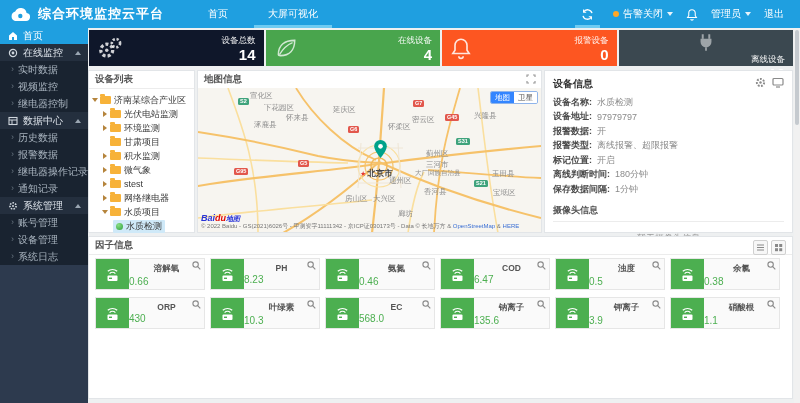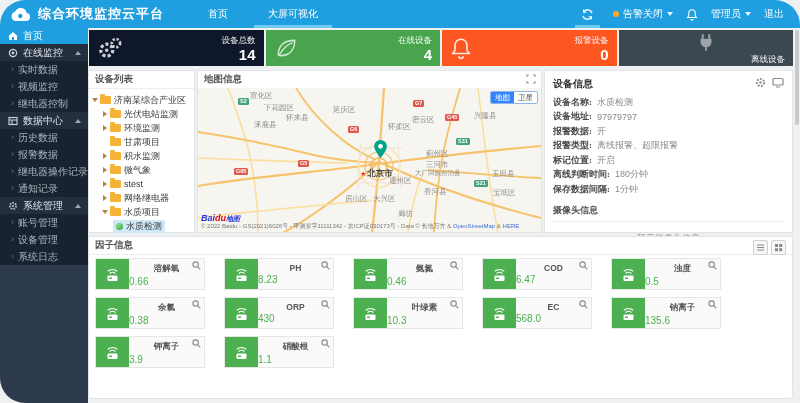--- a/index.html
+++ b/index.html
@@ -1,17 +1,17 @@
 <!DOCTYPE html>
 <html><head>
 <meta charset="utf-8">
 <style>
   html,body{margin:0;padding:0;background:#eef0f1;}
   #app{position:relative;width:800px;height:403px;overflow:hidden;
-       font-family:"Liberation Sans","DejaVu Sans",sans-serif;background:#eef0f1;border-radius:25px;}
+       font-family:"Liberation Sans","DejaVu Sans",sans-serif;background:#eef0f1;}
   svg{display:block}
   
   .topbar{position:absolute;left:0;top:0;right:0;height:28px;background:#1f9fe0;
           display:flex;align-items:center;color:#fff;z-index:30;}
   .logo{margin-left:9px;display:flex;align-items:center;}
   .app-title{font-size:13px;font-weight:bold;margin-left:7px;letter-spacing:1px;}
   .top-nav{display:flex;margin-left:24px;height:28px;}
   .tnav{font-size:10px;line-height:28px;padding:0 20px;position:relative;cursor:pointer;}
   .tnav.active::after{content:"";position:absolute;left:6px;right:6px;bottom:0;height:3px;background:#6fcbf2;}
   .top-right{margin-left:auto;display:flex;align-items:center;gap:13px;margin-right:16px;font-size:10px;}
@@ -65,30 +65,30 @@
   .bj-label .star{color:#e53935;font-size:7px;}
   .marker{position:absolute;}
   .bdlogo{position:absolute;left:3px;bottom:9px;font-size:9px;font-weight:bold;font-style:italic;line-height:9px;}
   .bdlogo .b1{color:#2833d8;} .bdlogo .b2{color:#e10601;} .bdlogo .b3{color:#2833d8;font-size:7px;}
   .attr{position:absolute;left:3px;bottom:1px;font-size:6px;color:#777;white-space:nowrap;}
   .attr .lnk{color:#3b6fd4;}
   
   .info-title{font-size:10px;font-weight:bold;color:#333;padding:6px 8px 2px;}
   .info-body{padding:2px 8px 0;font-size:9px;}
   .irow{display:flex;align-items:center;height:14.5px;}
-  .ilabel{font-weight:bold;color:#4a4a4a;margin-right:5px;font-family:Liberation Serif, serif;}
+  .ilabel{font-weight:bold;color:#4a4a4a;margin-right:5px;}
   .ival{color:#8a8a8a;}
   .cam-title{font-weight:bold;color:#555;margin-top:7px;height:14px;display:flex;align-items:center;}
   .cam-div{border-top:1px solid #ececec;margin-top:3px;}
   .cam-empty{text-align:center;color:#9a9a9a;margin-top:10px;font-size:9px;}
   .info-ics{position:absolute;top:6px;right:8px;display:flex;gap:6px;}
   
   .fhd-ics{position:absolute;top:3px;right:6px;display:flex;gap:3px;}
   .icbtn{width:13px;height:13px;border:1px solid #d0d0d0;background:#f7f7f7;border-radius:2px;display:flex;align-items:center;justify-content:center;cursor:pointer;}
-  .fgrid{position:absolute;top:21px;left:6px;right:0;display:flex;flex-wrap:wrap;gap:7px 19px;}
+  .fgrid{position:absolute;top:21px;left:6px;right:0;display:flex;flex-wrap:wrap;gap:7px 5px;}
   .fcard{width:110px;height:32px;background:#fafafa;border:1px solid #e6e6e6;position:relative;box-sizing:border-box;}
   .ficon{position:absolute;left:0;top:0;width:33px;height:30px;background:#4caf50;display:flex;align-items:center;justify-content:center;}
   .fname{margin-left:33px;text-align:center;font-size:8.5px;font-weight:bold;color:#555;margin-top:4px;white-space:nowrap;}
   .fval{margin-left:33px;text-align:left;font-size:10px;color:#4caf50;margin-top:1px;}
   .fmag{position:absolute;top:2px;right:3px;cursor:pointer;}
   
   .sb{position:absolute;right:0;top:28px;bottom:0;width:6px;background:#f1f1f1;z-index:25;}
   .sb-thumb{position:absolute;top:2px;left:1px;width:4px;height:95px;background:#c5cacf;border-radius:2px;}
 </style>
 </head>

